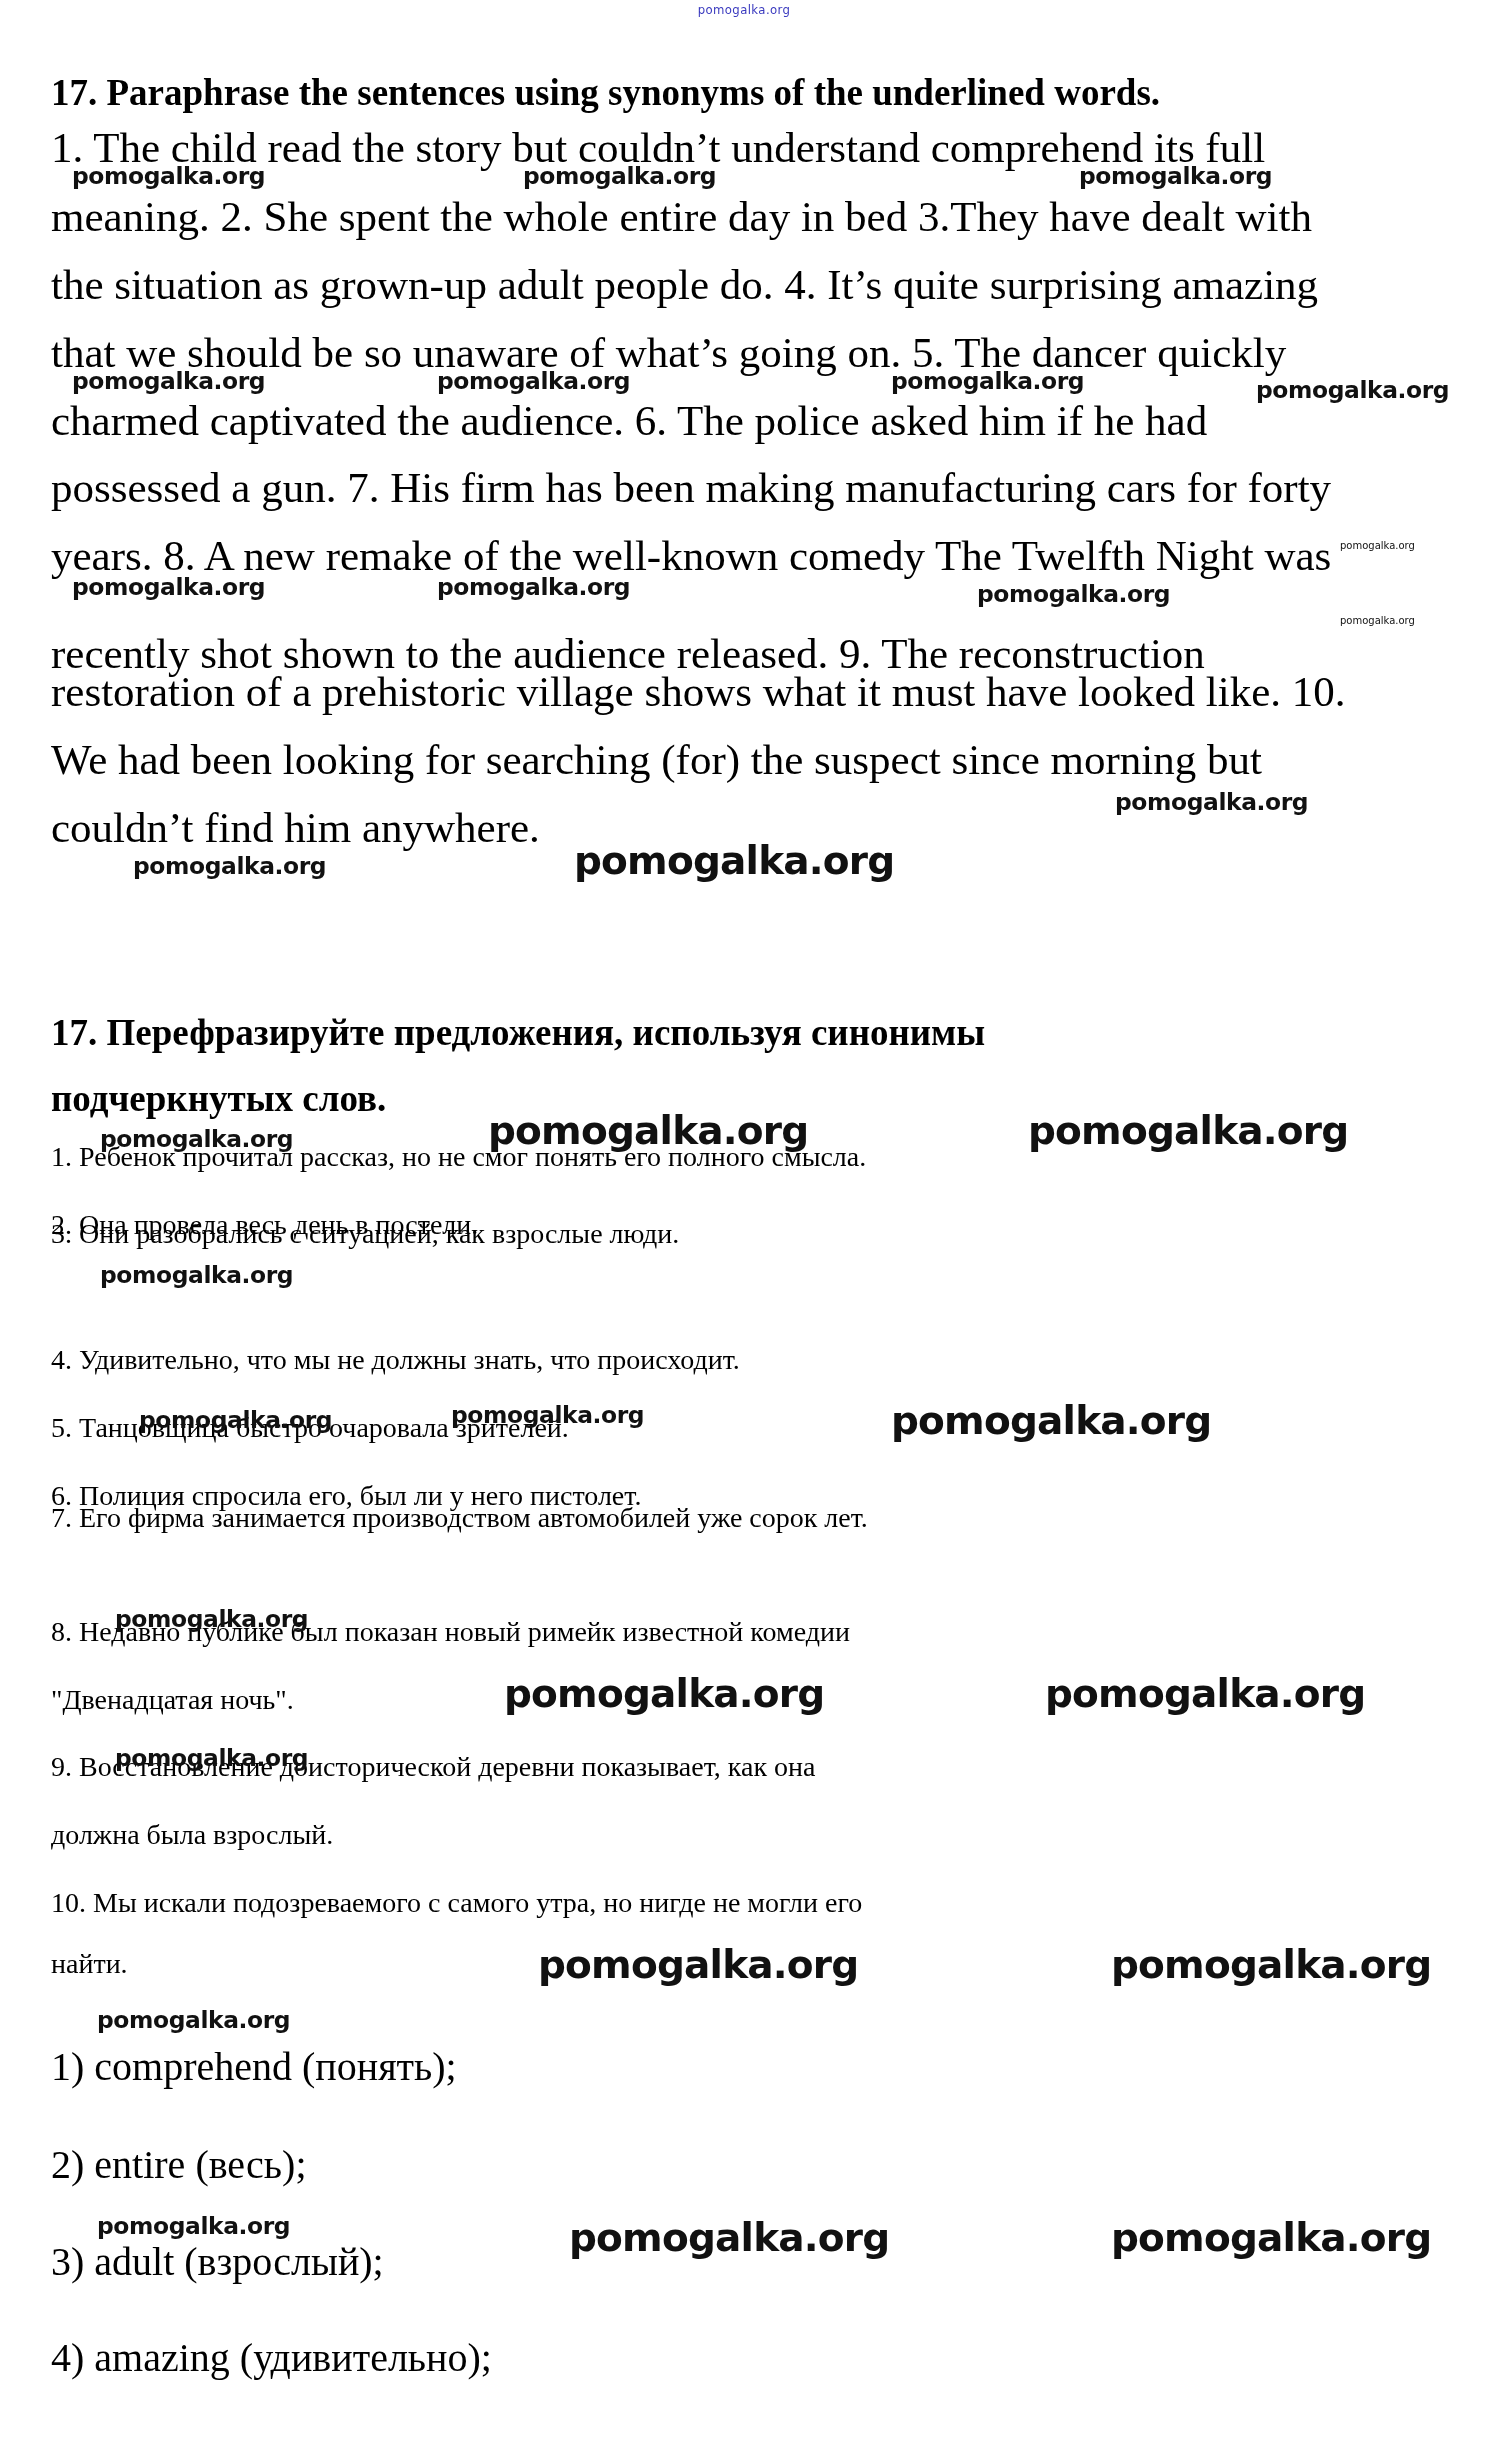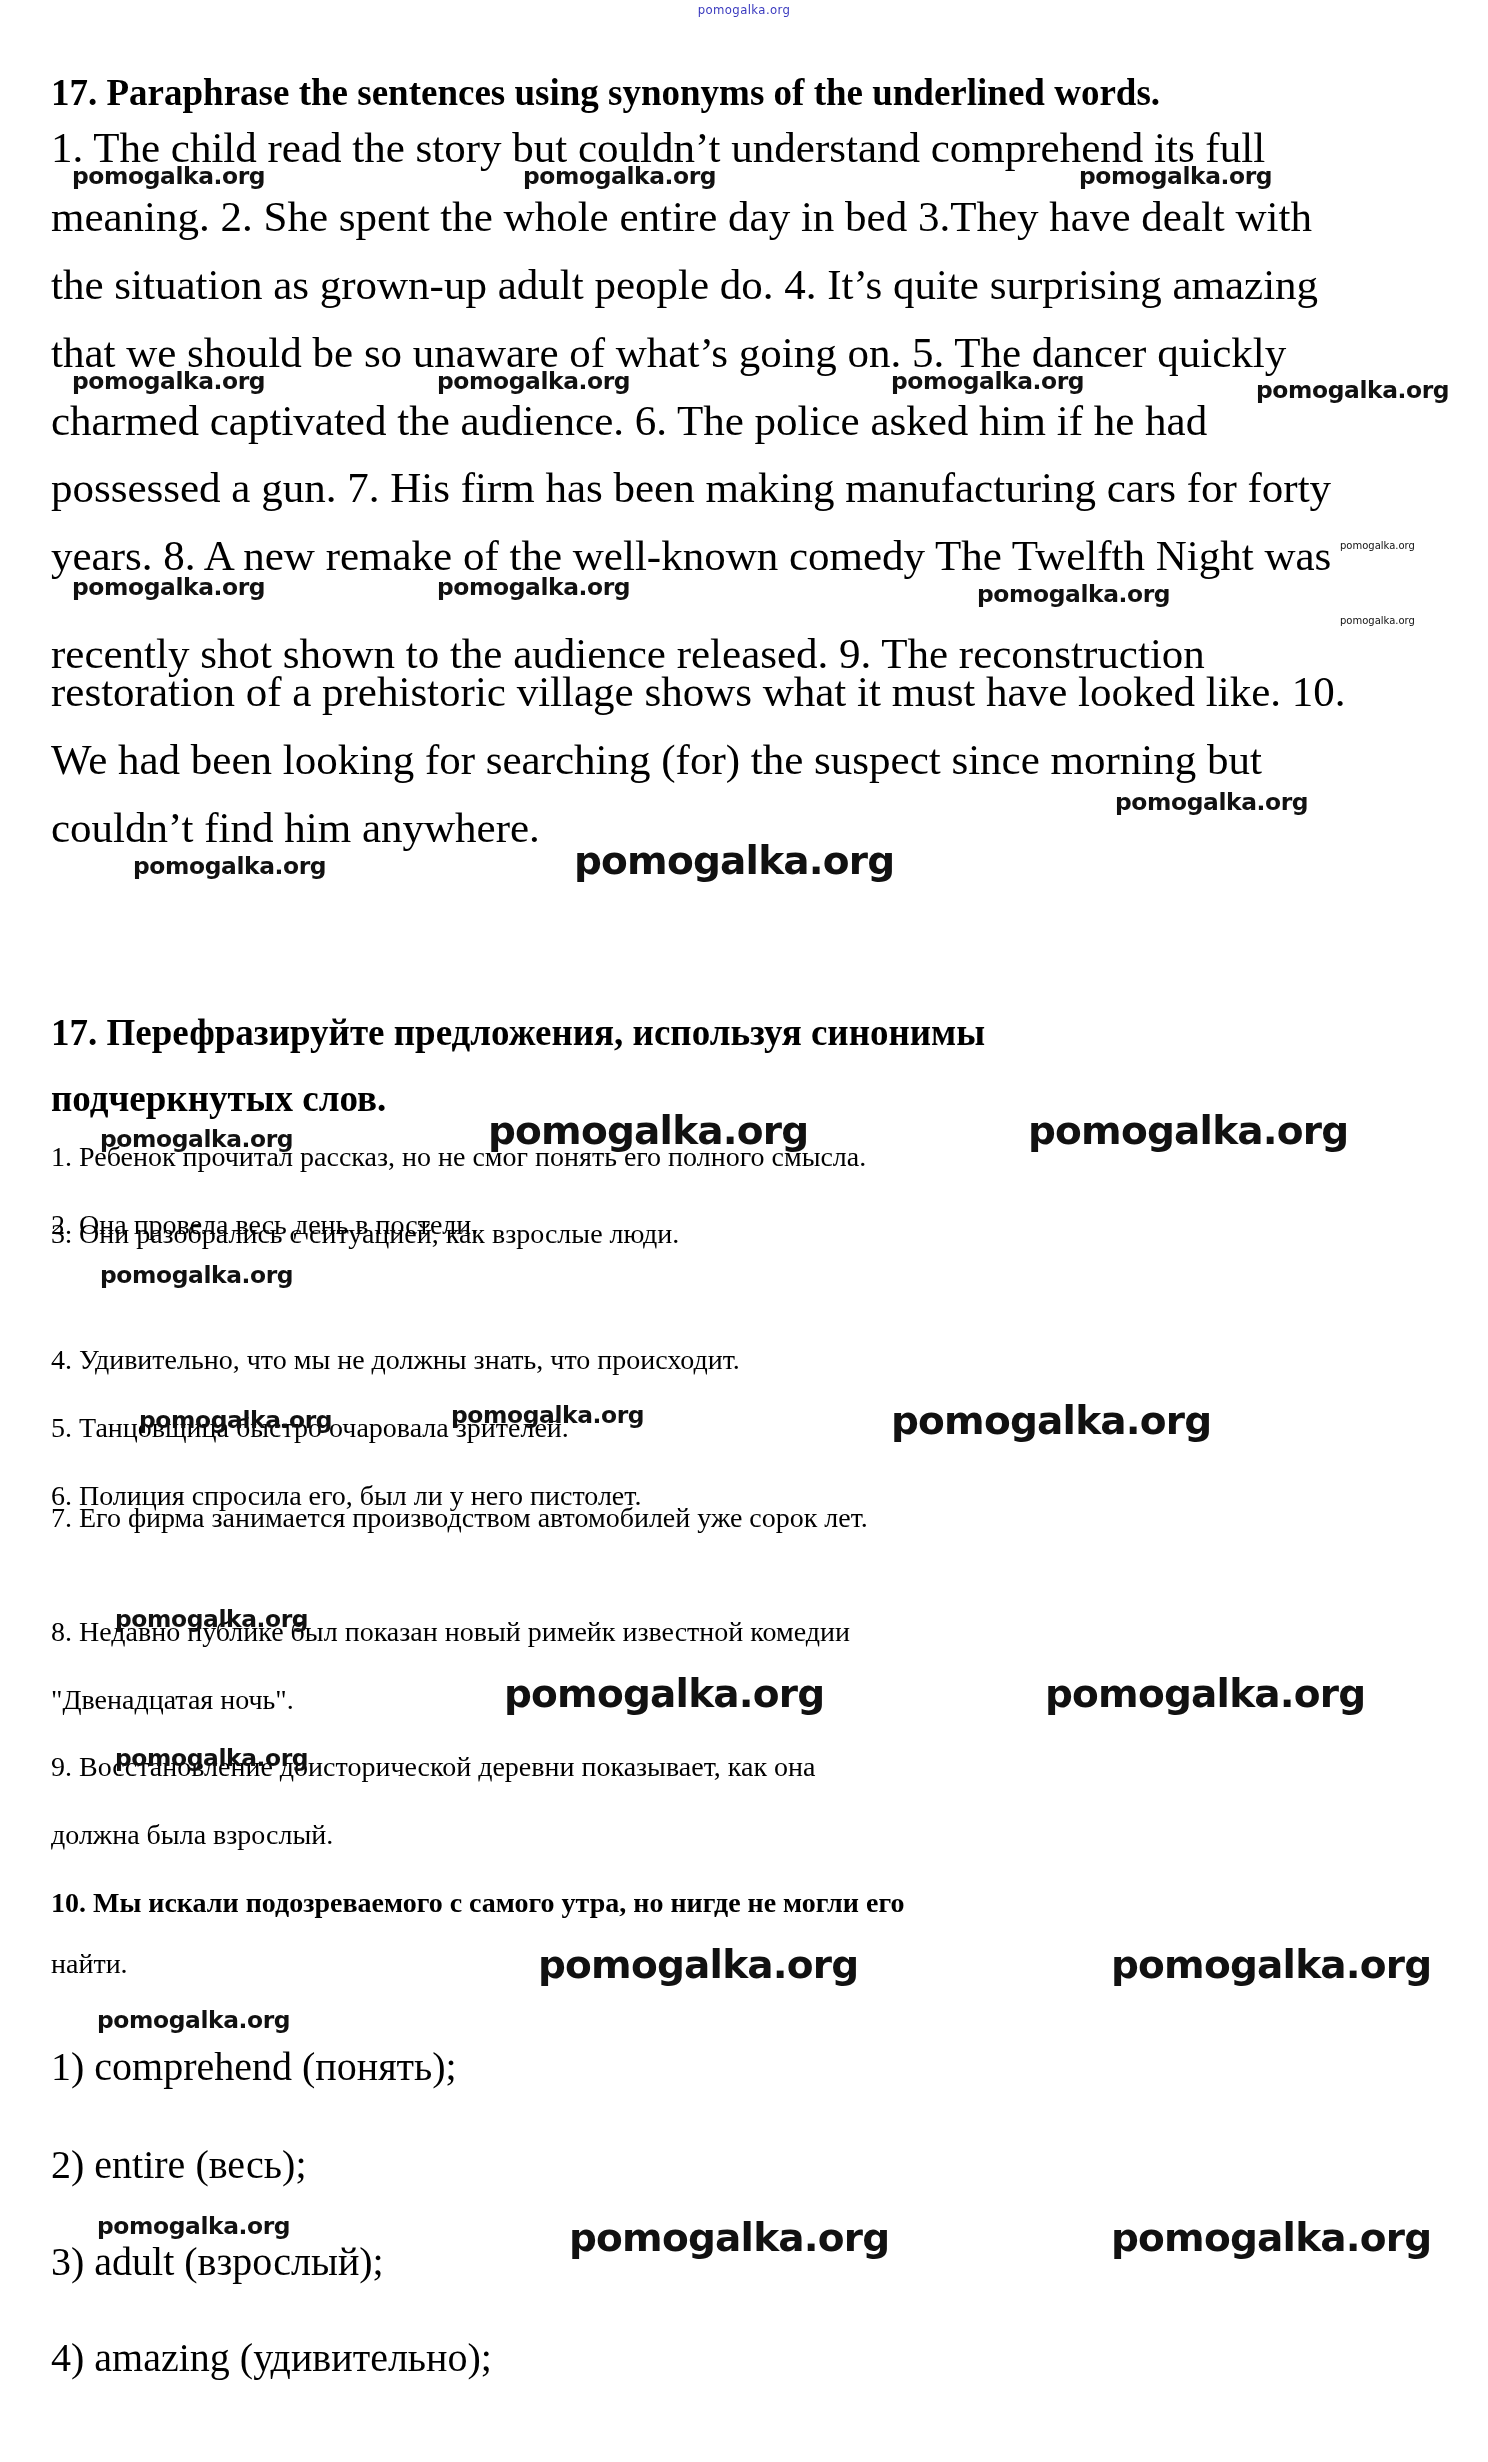--- a/index.html
+++ b/index.html
@@ -60,21 +60,21 @@
   <div class="ru-line" style="top:1211px;">2. Она провела весь день в постели.</div>
   <div class="ru-line" style="top:1220px;">3. Они разобрались с ситуацией, как взрослые люди.</div>
   <div class="ru-line" style="top:1346px;">4. Удивительно, что мы не должны знать, что происходит.</div>
   <div class="ru-line" style="top:1414px;">5. Танцовщица быстро очаровала зрителей.</div>
   <div class="ru-line" style="top:1482px;">6. Полиция спросила его, был ли у него пистолет.</div>
   <div class="ru-line" style="top:1504px;">7. Его фирма занимается производством автомобилей уже сорок лет.</div>
   <div class="ru-line" style="top:1618px;">8. Недавно публике был показан новый римейк известной комедии</div>
   <div class="ru-line" style="top:1686px;">"Двенадцатая ночь".</div>
   <div class="ru-line" style="top:1753px;">9. Восстановление доисторической деревни показывает, как она</div>
   <div class="ru-line" style="top:1821px;">должна была взрослый.</div>
-  <div class="ru-line" style="top:1889px;font-weight:bold;">10. Мы искали подозреваемого с самого утра, но нигде не могли его</div>
+  <div class="ru-line" style="top:1889px;">10. Мы искали подозреваемого с самого утра, но нигде не могли его</div>
   <div class="ru-line" style="top:1950px;">найти.</div>
 
   <div class="ans-line" style="top:2047px;">1) comprehend (понять);</div>
   <div class="ans-line" style="top:2145px;">2) entire (весь);</div>
   <div class="ans-line" style="top:2242px;">3) adult (взрослый);</div>
   <div class="ans-line" style="top:2338px;">4) amazing (удивительно);</div>
 </div>
 
 <div class="wm s" style="left:72px; top:165px;">pomogalka.org</div>
 <div class="wm s" style="left:523px; top:165px;">pomogalka.org</div>

